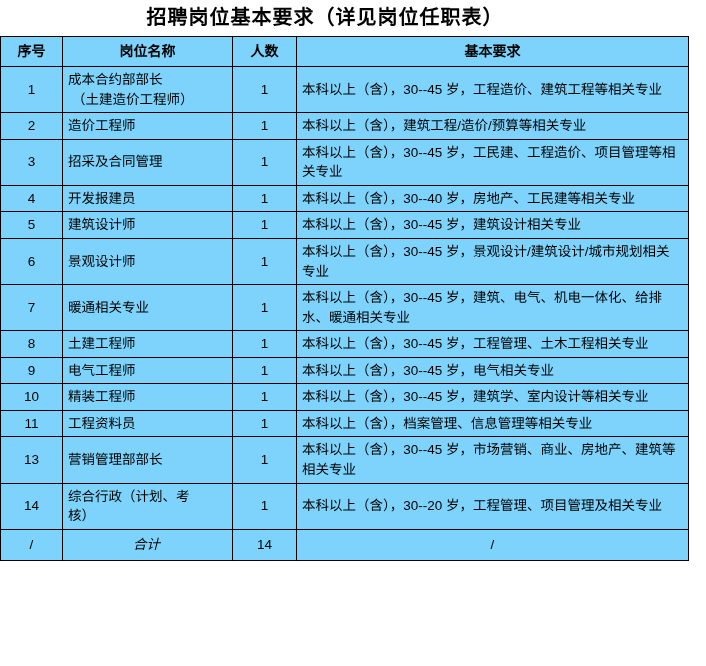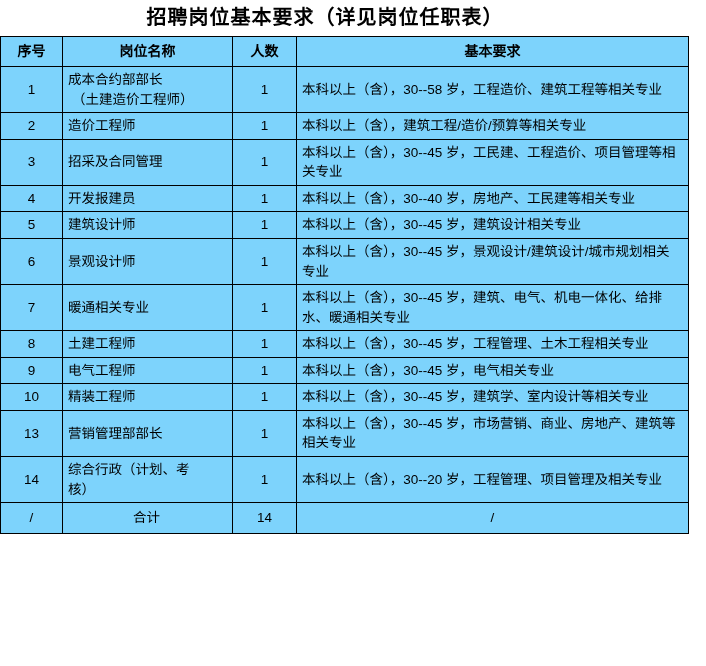--- a/index.html
+++ b/index.html
@@ -72,20 +72,21 @@
     text-align: left;
     padding-left: 7px;
   }
   tr.total-row td {
     text-align: center;
     height: 31px;
   }
   tr.total-row td.name-cell {
     text-align: center;
     padding-left: 3px;
+    font-style: italic;
   }
   tr.total-row td.req-cell {
     text-align: center;
     padding-left: 5px;
   }
   .name-line {
     display: block;
     white-space: nowrap;
   }
   .name-line.indent {
@@ -115,21 +116,21 @@
       </tr>
     </thead>
     <tbody id="table-body">
         <tr>
           <td class="idx-cell">1</td>
           <td class="name-cell">
             <span class="name-line">成本合约部部长</span>
             <span class="name-line indent">（土建造价工程师）</span>
           </td>
           <td class="count-cell">1</td>
-          <td class="req-cell">本科以上（含），30--58 岁，工程造价、建筑工程等相关专业</td>
+          <td class="req-cell">本科以上（含），30--45 岁，工程造价、建筑工程等相关专业</td>
         </tr>
         <tr>
           <td class="idx-cell">2</td>
           <td class="name-cell">
             <span class="name-line">造价工程师</span>
           </td>
           <td class="count-cell">1</td>
           <td class="req-cell">本科以上（含），建筑工程/造价/预算等相关专业</td>
         </tr>
         <tr>
@@ -188,20 +189,28 @@
           <td class="count-cell">1</td>
           <td class="req-cell">本科以上（含），30--45 岁，电气相关专业</td>
         </tr>
         <tr>
           <td class="idx-cell">10</td>
           <td class="name-cell">
             <span class="name-line">精装工程师</span>
           </td>
           <td class="count-cell">1</td>
           <td class="req-cell">本科以上（含），30--45 岁，建筑学、室内设计等相关专业</td>
+        </tr>
+        <tr>
+          <td class="idx-cell">11</td>
+          <td class="name-cell">
+            <span class="name-line">工程资料员</span>
+          </td>
+          <td class="count-cell">1</td>
+          <td class="req-cell">本科以上（含），档案管理、信息管理等相关专业</td>
         </tr>
         <tr>
           <td class="idx-cell">13</td>
           <td class="name-cell">
             <span class="name-line">营销管理部部长</span>
           </td>
           <td class="count-cell">1</td>
           <td class="req-cell">本科以上（含），30--45 岁，市场营销、商业、房地产、建筑等相关专业</td>
         </tr>
         <tr>

